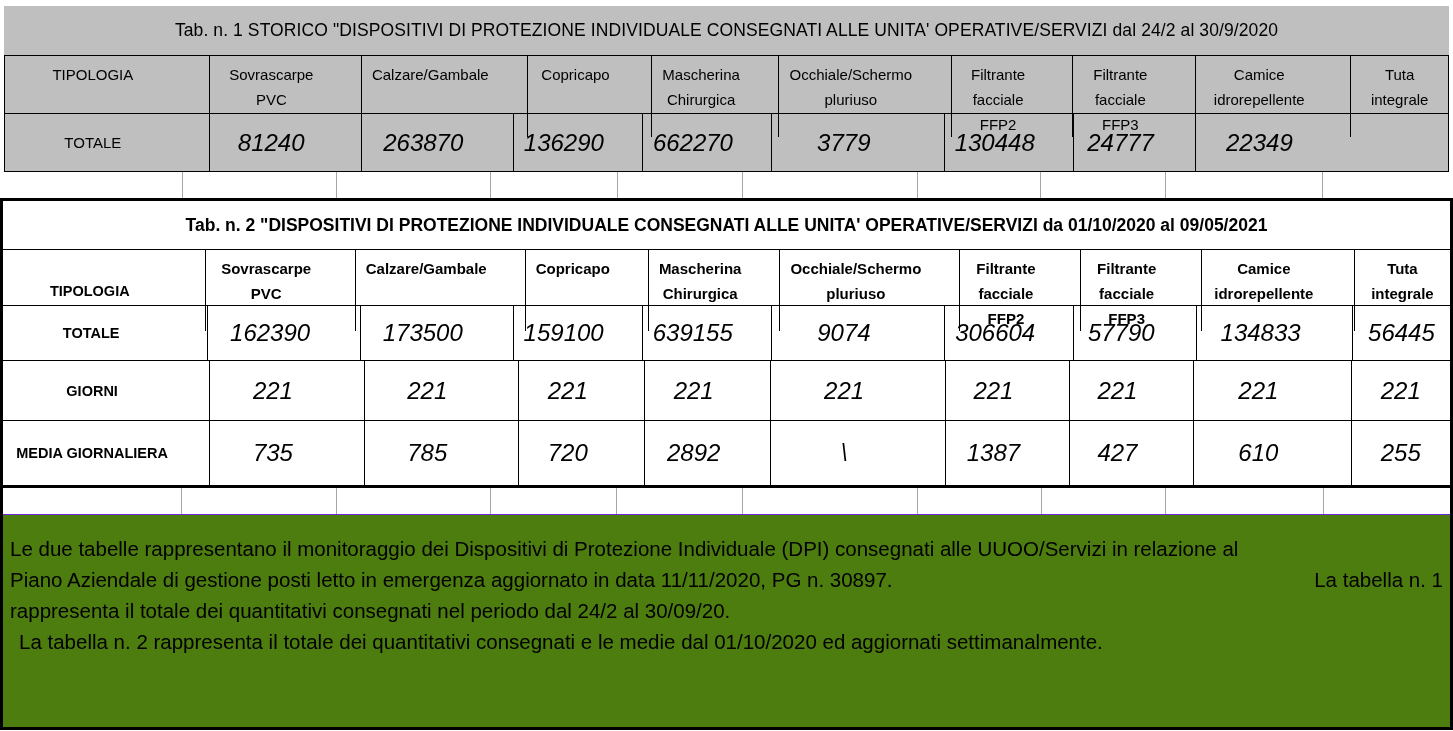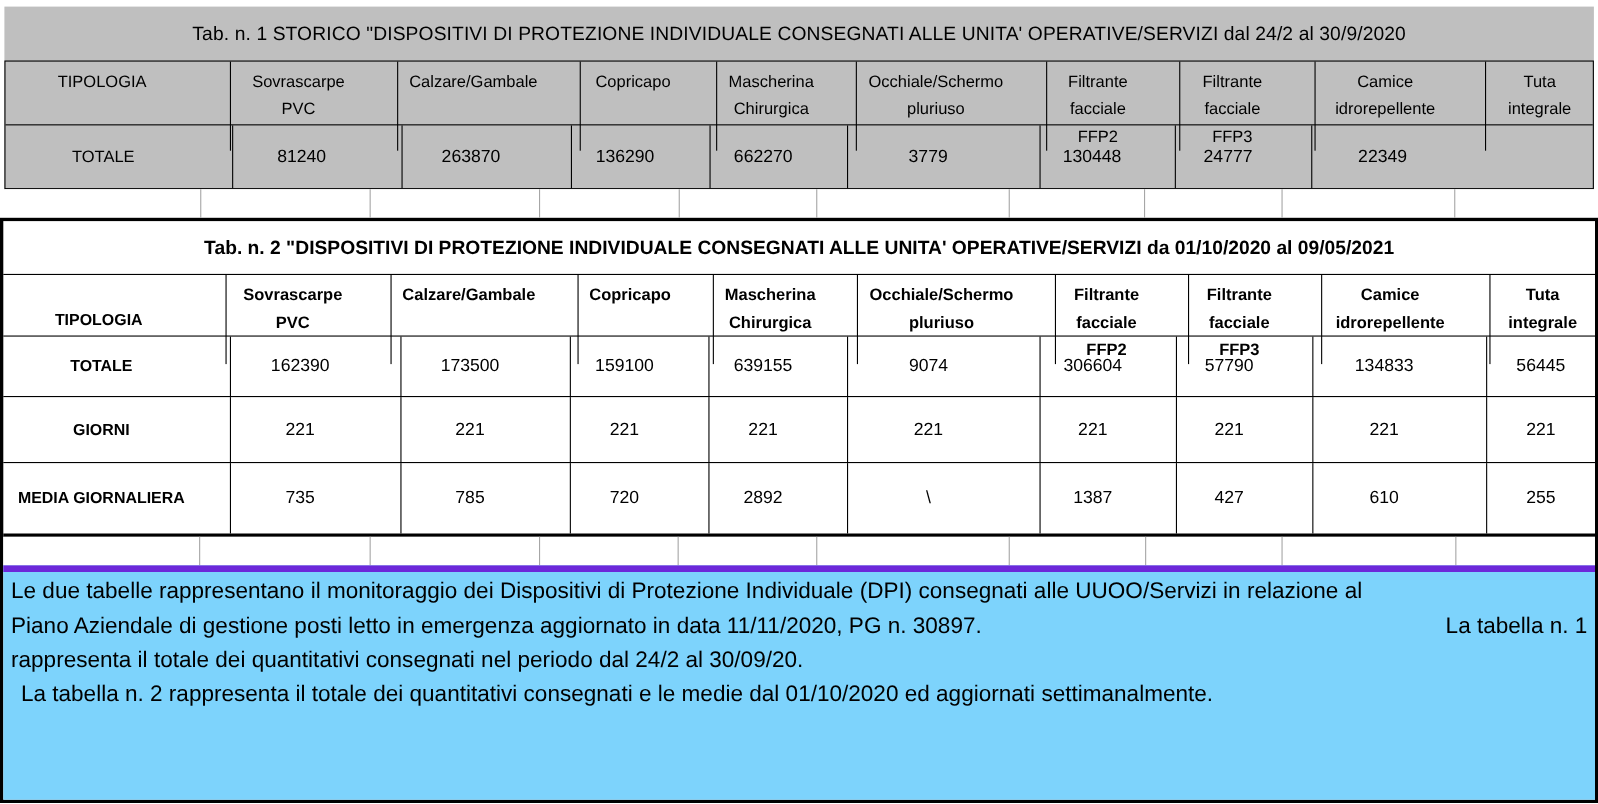--- a/index.html
+++ b/index.html
@@ -28,21 +28,21 @@
 
   .row{ display:grid; grid-template-columns:var(--cols); }
   .row .c + .c{ border-left:1px solid var(--thin);margin-left:28px; }
 
   .t1 .hrow{ height:57px; }
   .t1 .drow{ height:58px; border-top:1px solid var(--thin); }
 
   .c{ display:flex; align-items:center; justify-content:center; text-align:center; padding:0 10px; }
   .hcell{ align-items:flex-start; padding-top:6px; font-size:15px; line-height:25px; }
   .labelcell{ font-size:15px; }
-  .numcell{ font-size:16px; }
+  .numcell{ font-size:24px;font-style:italic; }
 
   
   .gaprow{ display:grid; grid-template-columns:var(--cols); background:#fff; }
   .gaprow .g + .g{ border-left:1px solid var(--lightline); }
   .gap1{ height:26px; margin:0 4px; }
   .gap2{ height:26px; }
 
   
   .t2block{
     height:532px; border:3px solid #000; background:#fff;
@@ -56,22 +56,22 @@
   .t2 .hrow{ height:55px; font-weight:bold; }
   .t2 .hrow .labelcell{ align-items:center; padding-top:0; font-weight:bold; }
   .t2 .drow{ border-top:1px solid var(--thin); }
   .t2 .r-totale{ height:55px; }
   .t2 .r-giorni{ height:60px; }
   .t2 .r-media{ height:68px; border-bottom:3px solid #000; }
   .t2 .labelcell{ font-weight:bold; font-size:14.5px; line-height:20px; }
 
   
   .notes{
-    flex:1; border-top:6px solid #6d28d9; background:#7dd3fc;
-    padding:2px 7px 0 7px; font-size:20.5px; line-height:31px;
+    flex:1; border-top:1px solid #6d28d9; background:#4d7c0f;
+    padding:18px 7px 0 7px; font-size:20.5px; line-height:31px;
   }
   .nline{ white-space:nowrap; }
   .flexline{ display:flex; justify-content:space-between; }
   .indent{ padding-left:9px; }
 </style>
 </head>
 <body>
 
 <div class="canvas">
 

